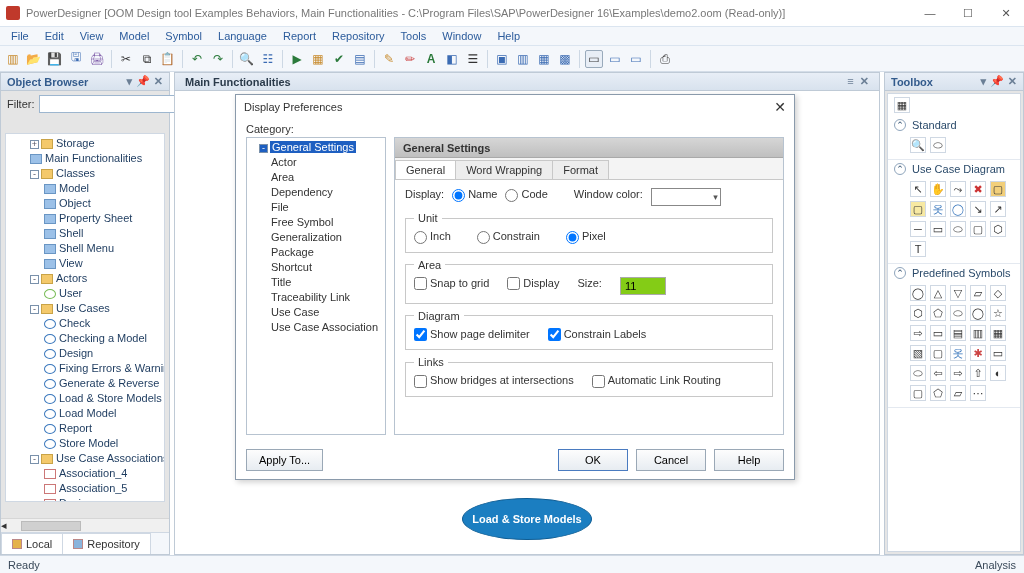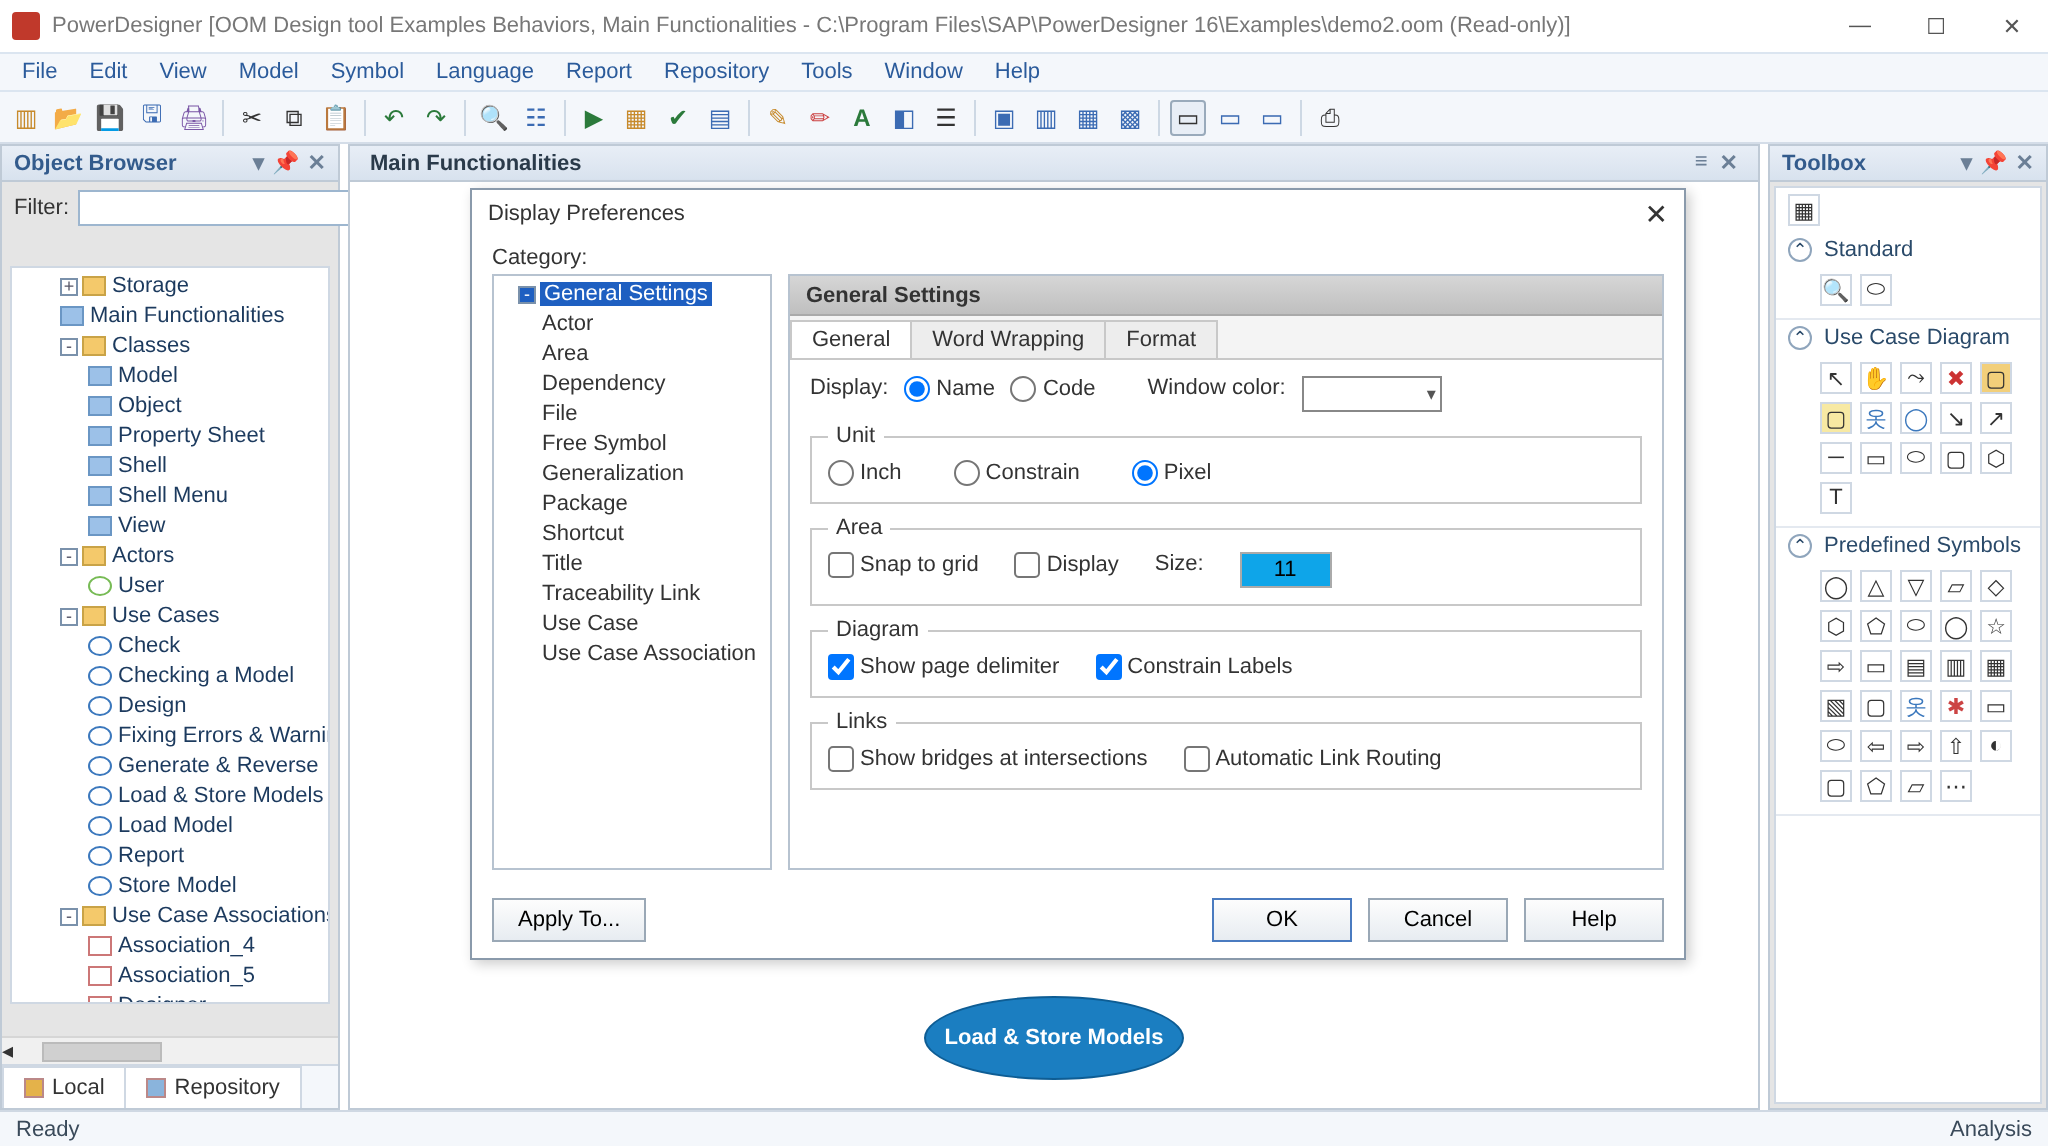--- a/index.html
+++ b/index.html
@@ -61,21 +61,21 @@
   
   .toolbox { width: 140px; }
   .toolbox-body { flex: 1; background: #fff; border: 1px solid #cfd8e3; margin: 2px; overflow: auto; }
   .palette-section { border-bottom: 1px solid #e4e9f0; }
   .palette-head { display: flex; align-items: center; gap: 6px; padding: 3px 6px; color: #2a4a6a; }
   .palette-head .chev { width: 12px; height: 12px; border: 1px solid #8fa5bc; border-radius: 50%; display: inline-flex; align-items: center; justify-content: center; font-size: 9px; }
   .palette-grid { display: flex; flex-wrap: wrap; gap: 4px; padding: 3px 6px 6px 22px; }
   .palette-grid .cell { width: 16px; height: 16px; border: 1px solid #cfd8e3; display: inline-flex; align-items: center; justify-content: center; font-size: 11px; background: #fff; }
 
   
-  .dialog { position: absolute; left: 235px; top: 94px; width: 608px; height: 386px; background: #fff; border: 1px solid #8a9aab; box-shadow: 2px 2px 6px rgba(0,0,0,.2); display: flex; flex-direction: column; }
+  .dialog { position: absolute; left: 235px; top: 94px; width: 560px; height: 386px; background: #fff; border: 1px solid #8a9aab; box-shadow: 2px 2px 6px rgba(0,0,0,.2); display: flex; flex-direction: column; }
   .dialog-title { height: 24px; display: flex; align-items: center; padding: 0 8px; color: #333; }
   .dialog-title .close { margin-left: auto; font-size: 14px; }
   .dlg-body { flex: 1; display: flex; flex-direction: column; padding: 4px 10px 8px; }
   .dlg-cat-label { color: #333; margin-bottom: 2px; }
   .dlg-columns { flex: 1; display: flex; gap: 8px; }
   .cat-tree { width: 140px; border: 1px solid #b7c3d0; background: #fff; padding: 2px 0; overflow: auto; }
   .cat-tree ul { list-style: none; padding-left: 12px; }
   .cat-tree li { line-height: 15px; white-space: nowrap; }
   .cat-tree li.sel > span { background: #1e5fc1; color: #fff; padding: 0 2px; }
   .settings-pane { flex: 1; border: 1px solid #b7c3d0; background: #f4f4f4; display: flex; flex-direction: column; }
@@ -83,21 +83,21 @@
   .settings-tabs { display: flex; height: 22px; background: #f4f4f4; border-bottom: 1px solid #c8c8c8; }
   .settings-tabs .stab { padding: 3px 10px; border: 1px solid #c8c8c8; border-bottom: none; background: #fff; margin-right: -1px; margin-top: 2px; }
   .settings-tabs .stab.inactive { background: #ededed; }
   .settings-content { flex: 1; padding: 8px 10px; background: #fff; }
   .row { display: flex; align-items: flex-start; gap: 8px; margin-bottom: 6px; }
   fieldset.grp { border: 1px solid #c8c8c8; padding: 6px 8px 8px; margin-bottom: 6px; }
   fieldset.grp legend { padding: 0 4px; color: #333; }
   input[type=radio], input[type=checkbox] { margin-right: 3px; vertical-align: middle; }
   .combo { width: 70px; height: 18px; border: 1px solid #888; background: #fff; display: inline-flex; align-items: center; justify-content: flex-end; padding-right: 2px; }
   .combo::after { content: "▾"; color: #555; font-size: 9px; }
-  .txt { width: 46px; height: 18px; border: 1px solid #aaa; background: #0ea5e9; padding: 0 16px; }
+  .txt { width: 46px; height: 18px; border: 1px solid #aaa; background: #84cc16; padding: 0 4px; }
   .dlg-lower { display: flex; align-items: center; gap: 6px; margin-top: 6px; }
   .btn { height: 22px; padding: 0 12px; border: 1px solid #9aa8b6; background: linear-gradient(#fdfdfd,#e7ecf1); }
   .btn.primary { border-color: #4a7bc0; }
   .dlg-footer { display: flex; align-items: center; gap: 8px; padding: 6px 10px 8px; }
   .dlg-footer .spacer { flex: 1; }
 
   
   .statusbar { position: absolute; bottom: 0; left: 0; right: 0; height: 18px; background: #f4f7fb; border-top: 1px solid #cfd8e3; display: flex; align-items: center; padding: 0 8px; color: #3a4a5a; }
   .statusbar .right { margin-left: auto; }
 </style>

